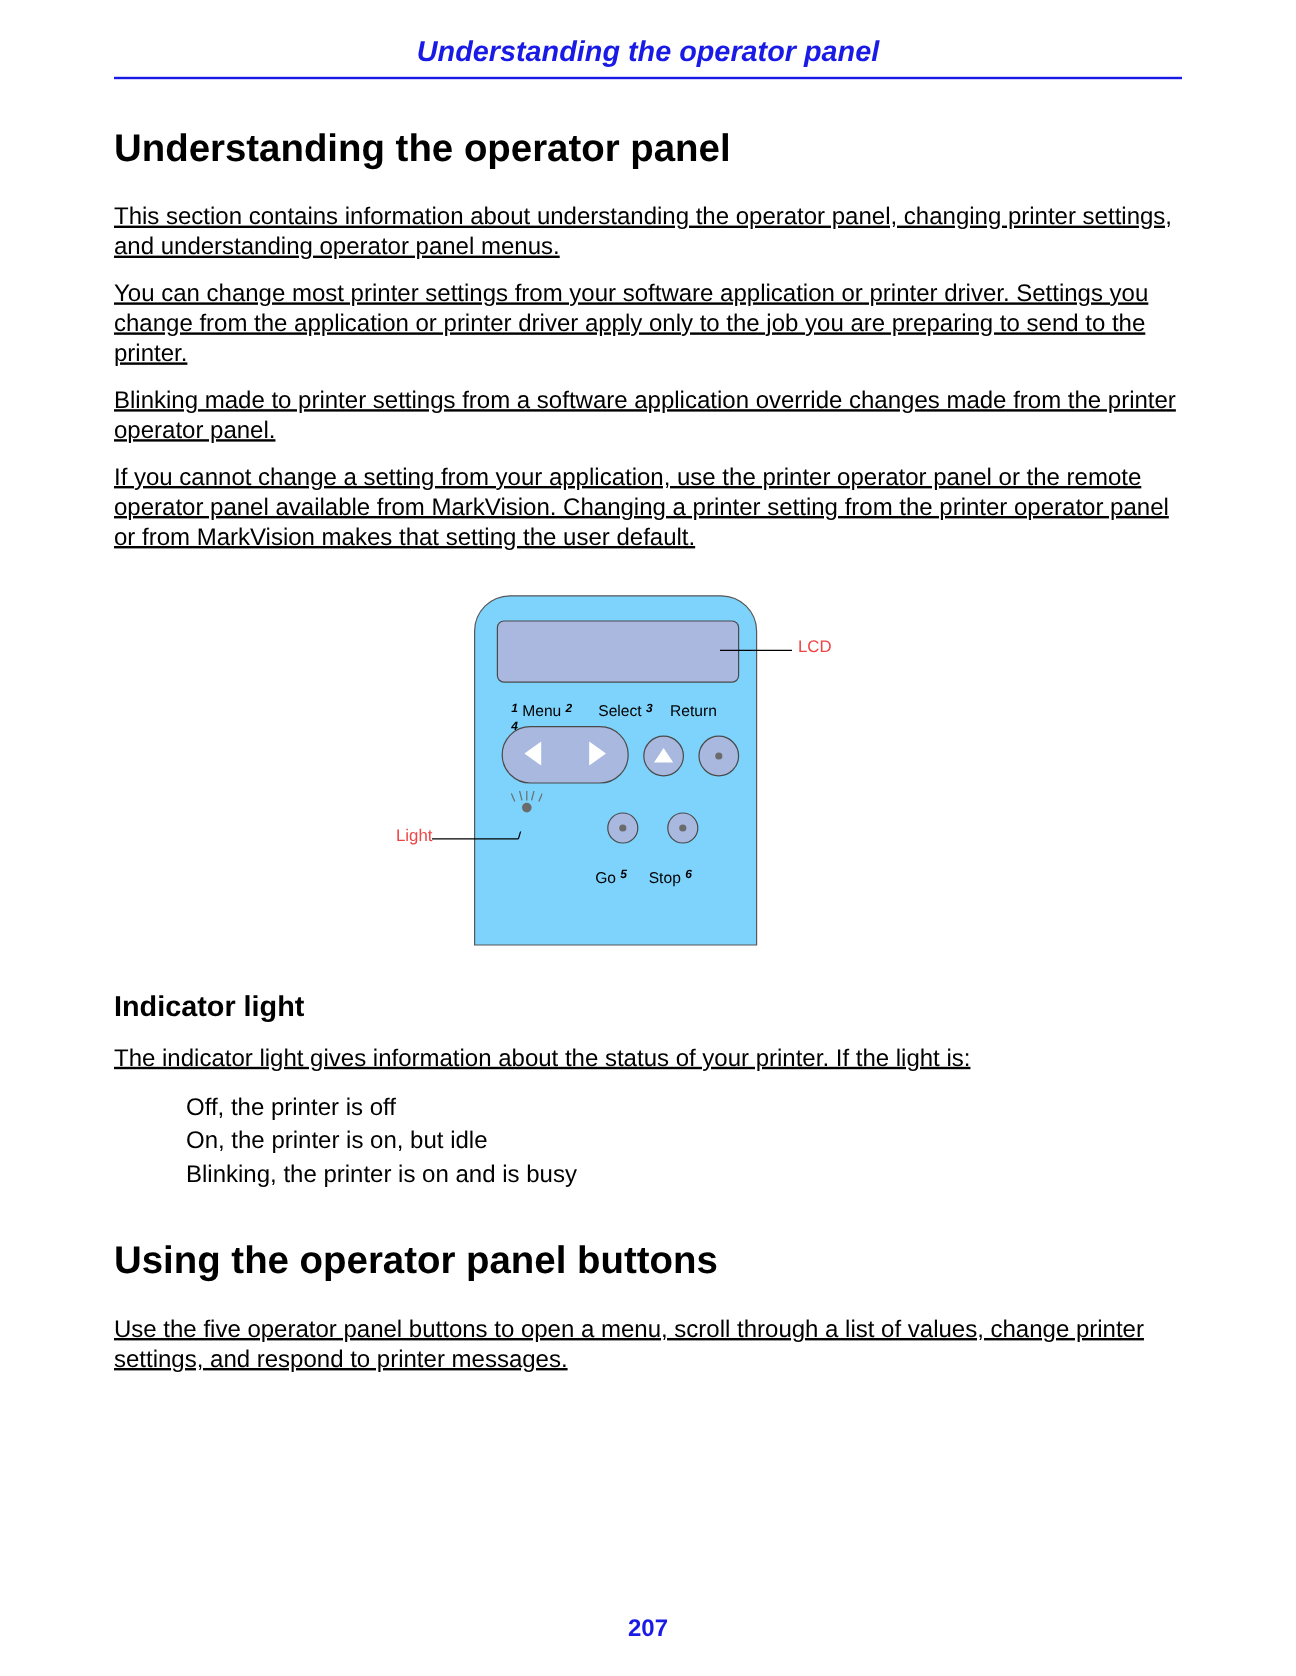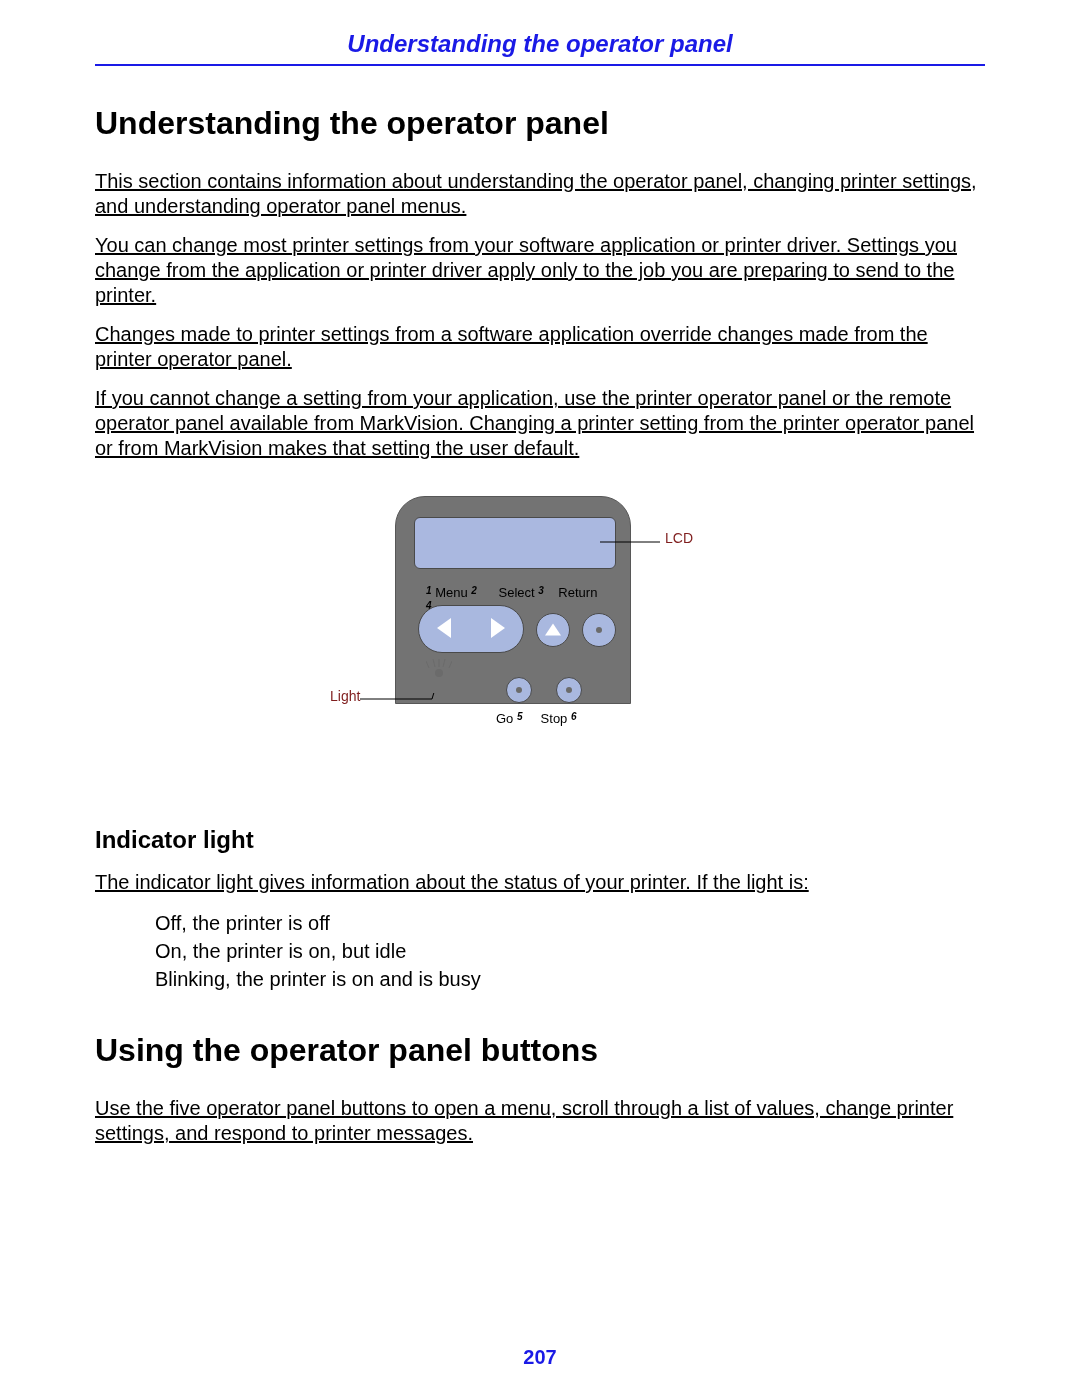--- a/index.html
+++ b/index.html
@@ -76,22 +76,22 @@
   .figure {
     position: relative;
     width: 420px;
     height: 300px;
   }
   .panel {
     position: absolute;
     left: 65px;
     top: 0;
     width: 236px;
-    height: 208px;
-    background: #737373;
+    height: 292px;
+    background: #7dd3fc;
     border: 1px solid #575757;
     border-radius: 30px 30px 0 0;
     box-sizing: border-box;
   }
   .lcd {
     position: absolute;
     left: 18px;
     top: 20px;
     width: 200px;
     height: 50px;
@@ -171,48 +171,48 @@
     background: #6b6b6b;
   }
   .light-rays {
     position: absolute;
     left: 30px; top: 162px;
     width: 26px; height: 10px;
     pointer-events: none;
   }
   .row2-labels {
     position: absolute;
-    top: 214px;
+    top: 227px;
     left: 100px;
     font-size: 13px;
     color: #000;
     text-align: right;
   }
   .row2-labels .sup { font-weight: bold; font-style: italic; font-size: 10px; vertical-align: top; }
 
   
   .callout {
     position: absolute;
     font-size: 14px;
-    color: #7f1d1d;
+    color: #ef4444;
   }
 </style>
 </head>
 <body>
 
 <div class="page">
 
   <div class="header">Understanding the operator panel</div>
   <hr class="hr">
 
   <h1>Understanding the operator panel</h1>
 
   <p>This section contains information about understanding the operator panel, changing printer settings, and understanding operator panel menus.</p>
   <p>You can change most printer settings from your software application or printer driver. Settings you change from the application or printer driver apply only to the job you are preparing to send to the printer.</p>
-  <p>Changes made to printer settings from a software application override changes made from the printer operator panel.</p>
+  <p>Blinking made to printer settings from a software application override changes made from the printer operator panel.</p>
   <p>If you cannot change a setting from your application, use the printer operator panel or the remote operator panel available from MarkVision. Changing a printer setting from the printer operator panel or from MarkVision makes that setting the user default.</p>
 
   <div class="figure-wrap">
     <div class="figure">
       <div class="panel">
         <div class="lcd"></div>
 
         <div class="row-labels">
           <span class="sup">1</span>
           <span class="item">Menu</span>

